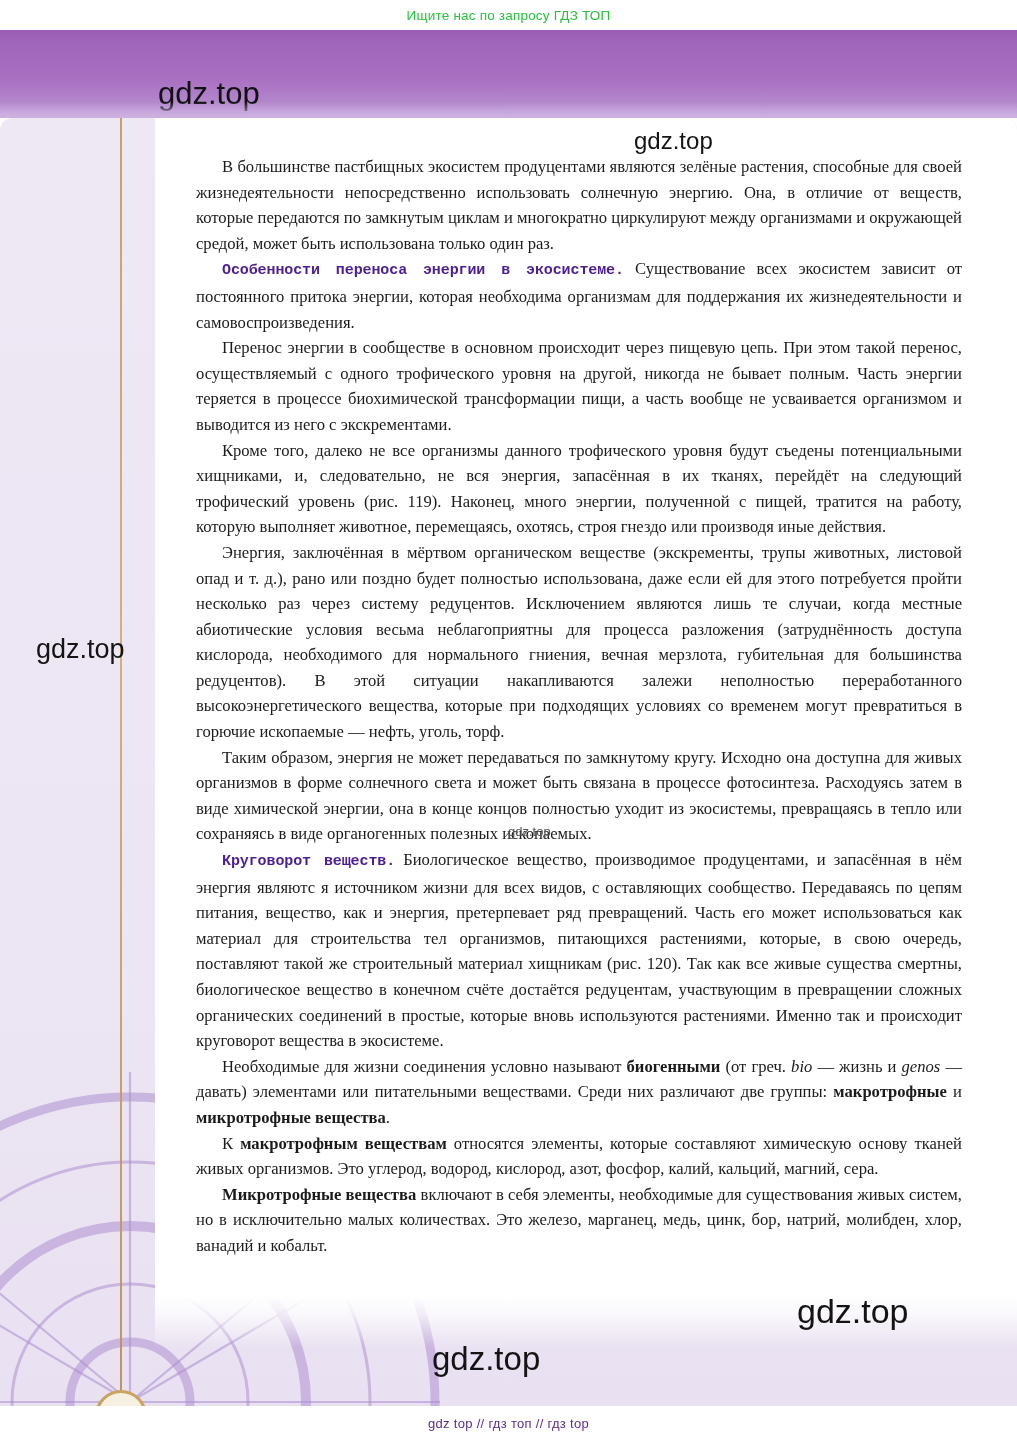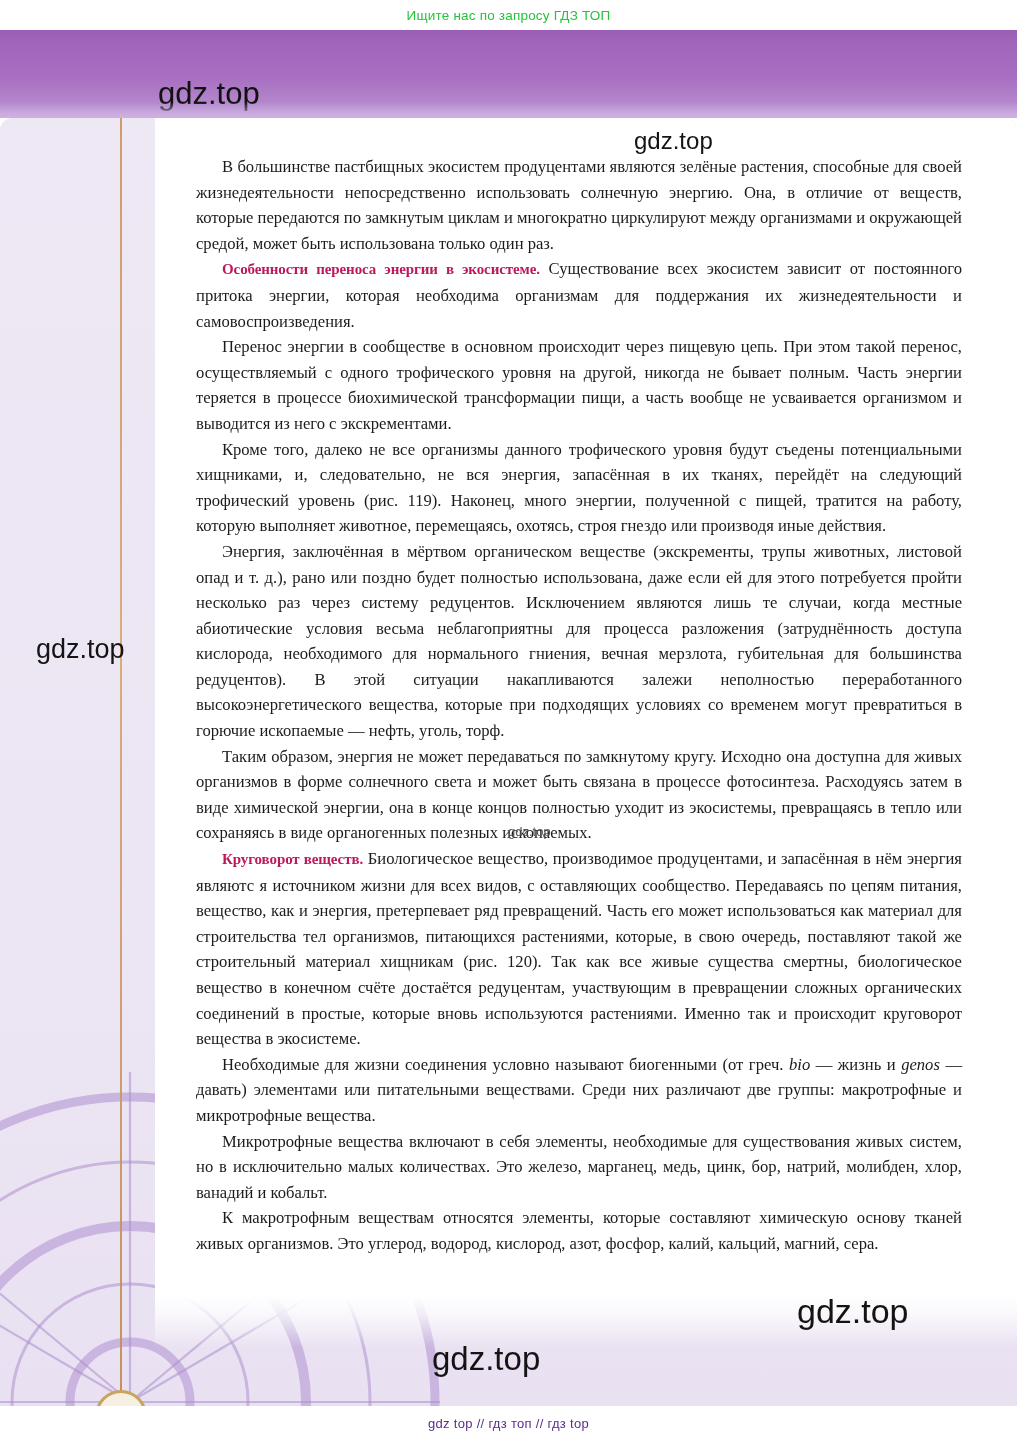--- a/index.html
+++ b/index.html
@@ -92,27 +92,27 @@
     position:absolute;left:196px;top:36px;
     width:766px;
     font-size:16.6px;
     line-height:25.6px;
     color:#1b1b1b;
     text-align:justify;
     text-justify:inter-word;
   }
   .col p{margin:0;text-indent:26px;}
   .hl{
-    font-family:Liberation Serif, serif;
+    font-family:Liberation Mono, monospace;
     font-weight:bold;
     font-size:15px;
-    color:#be185d;
+    color:#4c1d95;
     letter-spacing:-.1px;
   }
-  .b{font-weight:normal;}
+  .b{font-weight:bold;}
   .i{font-style:italic;margin-top:23px;}
 
   
   .wm{
     position:absolute;
     font-family:"Liberation Sans", sans-serif;
     color:#141414;
     white-space:nowrap;
     pointer-events:none;
   }
@@ -215,22 +215,22 @@
 
   <div class="col">
     <p>В большинстве пастбищных экосистем продуцентами являются зелёные растения, способные для своей жизнедеятельности непосредственно использовать солнечную энергию. Она, в отличие от веществ, которые передаются по замкнутым циклам и многократно циркулируют между организмами и окружающей средой, может быть использована только один раз.</p>
     <p><span class="hl">Особенности переноса энергии в экосистеме.</span> <span>Существование всех экосистем зависит от постоянного притока энергии, которая необходима организмам для поддержания их жизнедеятельности и самовоспроизведения.</span></p>
     <p>Перенос энергии в сообществе в основном происходит через пищевую цепь. При этом такой перенос, осуществляемый с одного трофического уровня на другой, никогда не бывает полным. Часть энергии теряется в процессе биохимической трансформации пищи, а часть вообще не усваивается организмом и выводится из него с экскрементами.</p>
     <p>Кроме того, далеко не все организмы данного трофического уровня будут съедены потенциальными хищниками, и, следовательно, не вся энергия, запасённая в их тканях, перейдёт на следующий трофический уровень (рис. 119). Наконец, много энергии, полученной с пищей, тратится на работу, которую выполняет животное, перемещаясь, охотясь, строя гнездо или производя иные действия.</p>
     <p>Энергия, заключённая в мёртвом органическом веществе (экскременты, трупы животных, листовой опад и т. д.), рано или поздно будет полностью использована, даже если ей для этого потребуется пройти несколько раз через систему редуцентов. Исключением являются лишь те случаи, когда местные абиотические условия весьма неблагоприятны для процесса разложения (затруднённость доступа кислорода, необходимого для нормального гниения, вечная мерзлота, губительная для большинства редуцентов). В этой ситуации накапливаются залежи неполностью переработанного высокоэнергетического вещества, которые при подходящих условиях со временем могут превратиться в горючие ископаемые — нефть, уголь, торф.</p>
     <p>Таким образом, энергия не может передаваться по замкнутому кругу. Исходно она доступна для живых организмов в форме солнечного света и может быть связана в процессе фотосинтеза. Расходуясь затем в виде химической энергии, она в конце концов полностью уходит из экосистемы, превращаясь в тепло или сохраняясь в виде органогенных полезных ископаемых.</p>
     <p><span class="hl">Круговорот веществ.</span> <span>Биологическое вещество, производимое продуцентами, и запасённая в нём энергия являютс я источником жизни для всех видов, с оставляющих сообщество. Передаваясь по цепям питания, вещество, как и энергия, претерпевает ряд превращений. Часть его может использоваться как материал для строительства тел организмов, питающихся растениями, которые, в свою очередь, поставляют такой же строительный материал хищникам (рис. 120). Так как все живые существа смертны, биологическое вещество в конечном счёте достаётся редуцентам, участвующим в превращении сложных органических соединений в простые, которые вновь используются растениями. Именно так и происходит круговорот вещества в экосистеме.</span></p>
     <p><span>Необходимые для жизни соединения условно называют </span><span class="b">биогенными</span><span> (от греч. </span><span class="i">bio</span><span> — жизнь и </span><span class="i">genos</span><span> — давать) элементами или питательными веществами. Среди них различают две группы: </span><span class="b">макротрофные</span><span> и </span><span class="b">микротрофные вещества</span><span>.</span></p>
+    <p><span>К </span><span class="b">макротрофным веществам</span><span> относятся элементы, которые составляют химическую основу тканей живых организмов. Это углерод, водород, кислород, азот, фосфор, калий, кальций, магний, сера.</span></p>
     <p><span class="b">Микротрофные вещества</span><span> включают в себя элементы, необходимые для существования живых систем, но в исключительно малых количествах. Это железо, марганец, медь, цинк, бор, натрий, молибден, хлор, ванадий и кобальт.</span></p>
-    <p><span>К </span><span class="b">макротрофным веществам</span><span> относятся элементы, которые составляют химическую основу тканей живых организмов. Это углерод, водород, кислород, азот, фосфор, калий, кальций, магний, сера.</span></p>
   </div>
 
   <div class="pagenum">304</div>
 </div>
 
 <div class="wm wm-top">gdz.top</div>
 <div class="wm wm-left">gdz.top</div>
 <div class="wm wm-mid">gdz.top</div>
 <div class="wm wm-br">gdz.top</div>
 <div class="wm wm-bc">gdz.top</div>

